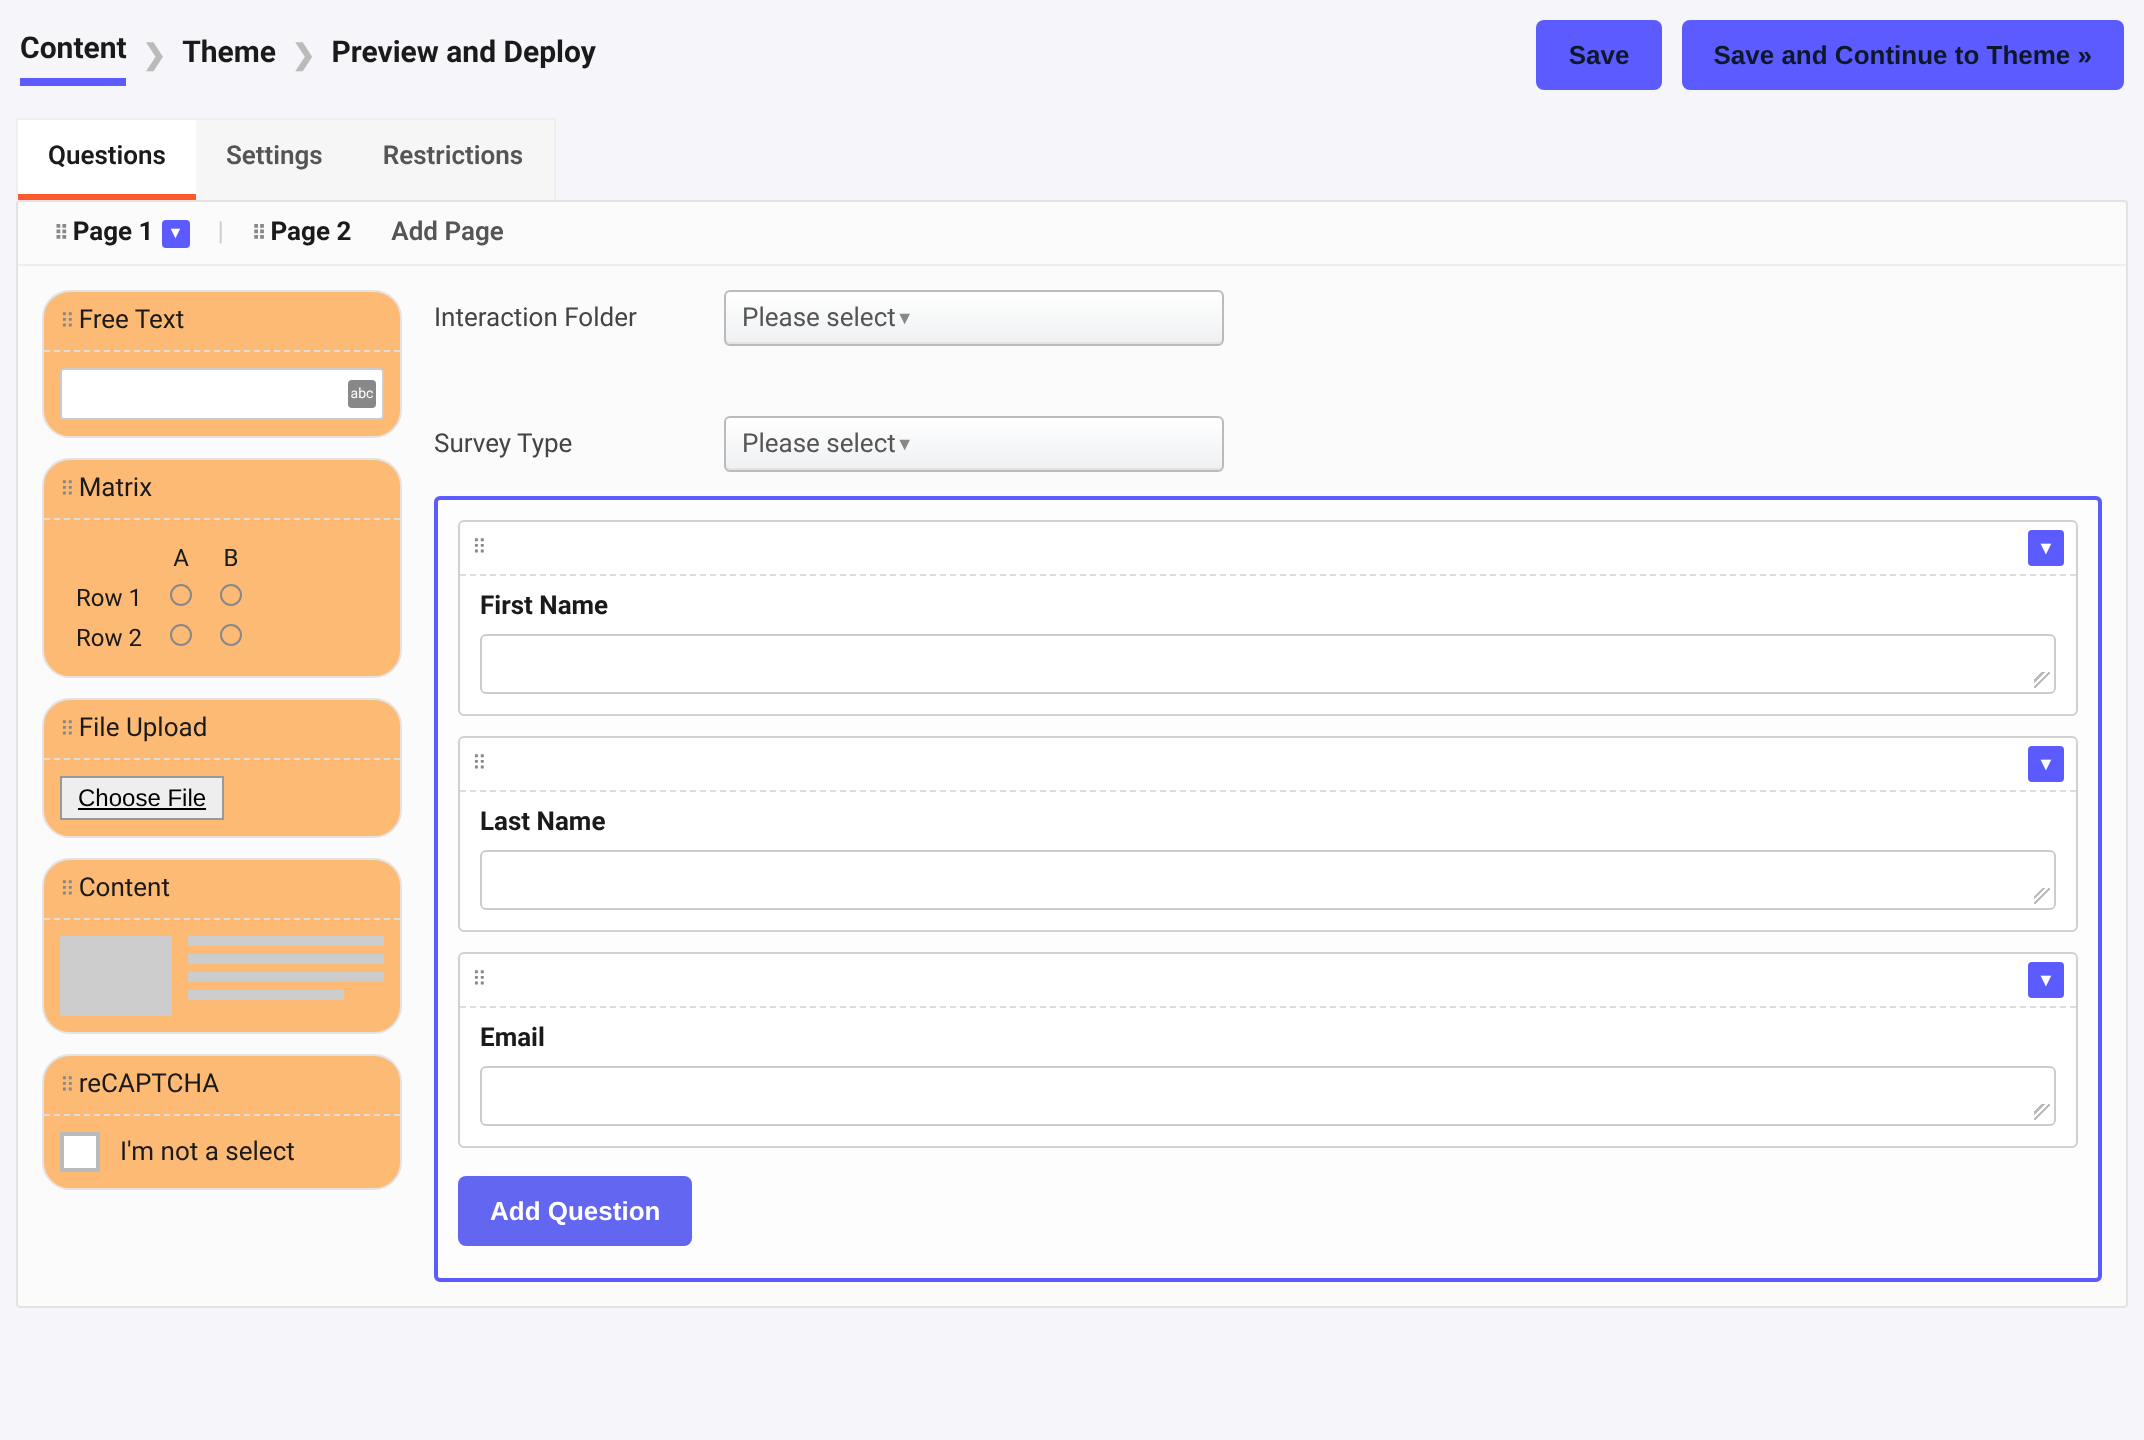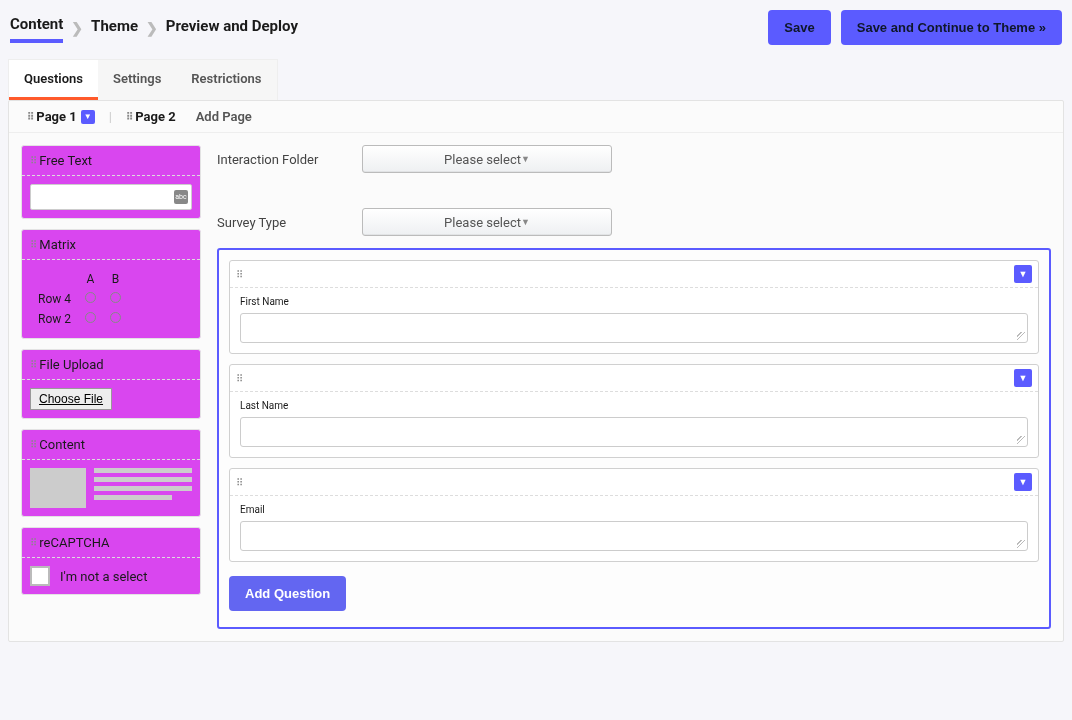--- a/index.html
+++ b/index.html
@@ -88,22 +88,22 @@
   .add-page { color:#555; font-weight:600; cursor:pointer; padding-left:12px;}
 
   .body {
     display:flex;
     padding: 12px;
     gap: 16px;
   }
   .palette { width: 180px; display:flex; flex-direction:column; gap:10px;}
   .card {
     border:1px solid #e3e3e3;
-    border-radius:3px;
-    background:#d946ef;
+    border-radius:14px;
+    background:#fdba74;
     padding:0;
   }
   .card-header{
     display:flex;align-items:center;
     padding:7px 8px;
     border-bottom:1px dashed #ddd;
     font-size:13px;
   }
   .card-body{padding:8px;}
   .freetext-input{
@@ -135,21 +135,21 @@
     row-gap:6px;
     column-gap:10px;
     align-items:center;
     margin-bottom:12px;
     font-size:13px;
     color:#444;
     gap:35px;
   }
   .select{
     height:28px;border:1px solid #bbb;border-radius:3px;padding:0 8px;
-    display:flex;align-items:center;justify-content:center;background:linear-gradient(#fff,#eef0f2);
+    display:flex;align-items:center;justify-content:flex-start;background:linear-gradient(#fff,#eef0f2);
     color:#555;font-size:13px;cursor:pointer; box-shadow: inset 0 -1px 0 rgba(0,0,0,.05);
   }
   .select .caret{font-size:9px;color:#888;}
 
   .canvas{
     border:2px solid #5b5bff;border-radius:3px;
     padding:10px 10px 16px 10px;
     display:flex;flex-direction:column;gap:10px;background:#fdfdfd;
   }
   .q-card{
@@ -157,21 +157,21 @@
     position:relative;
   }
   .q-handle{
     display:flex;align-items:center;justify-content:space-between;
     padding:4px 6px;border-bottom:1px dashed #ddd;
   }
   .q-menu{
     width:18px;height:18px;background:#5b5bff;border-radius:2px;
     display:flex;align-items:center;justify-content:center;color:#fff;font-size:9px;cursor:pointer;
   }
-  .q-label{padding:8px 10px 6px 10px;font-size:10px;}
+  .q-label{padding:8px 10px 6px 10px;font-size:13px;font-weight:bold;}
   .q-input{
     margin:0 10px 10px 10px;
     border:1px solid #ccc;border-radius:3px;height:30px;background:#fff;
     position:relative;
   }
   .q-input::after{
     content:"";position:absolute;right:2px;bottom:2px;
     width:8px;height:8px;
     background:
       linear-gradient(135deg,transparent 45%,#bbb 45%,#bbb 55%,transparent 55%),
@@ -248,21 +248,21 @@
         </div>
         <div class="card-body">
           <table class="matrix-table">
             <tbody>
                 <tr>
                   <th></th>
               <th>A</th>
               <th>B</th>
             </tr>
             <tr>
-              <td style="text-align:left">Row 4</td>
+              <td style="text-align:left">Row 1</td>
               <td><span class="radio"></span></td>
               <td><span class="radio"></span></td>
             </tr>
             <tr>
               <td style="text-align:left">Row 2</td>
               <td><span class="radio"></span></td>
               <td><span class="radio"></span></td>
             </tr>
           </tbody>
             </table>

